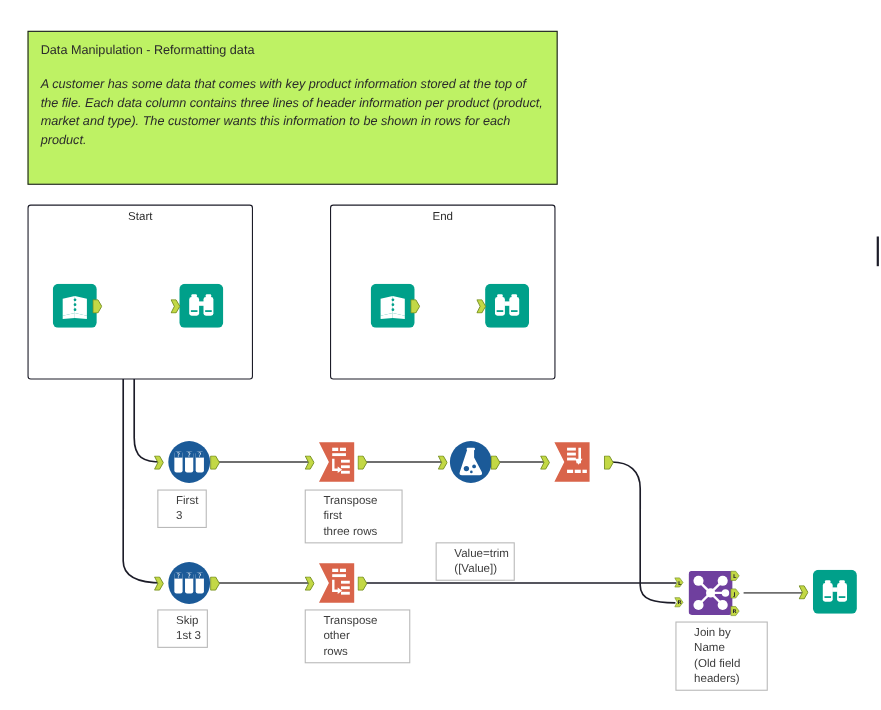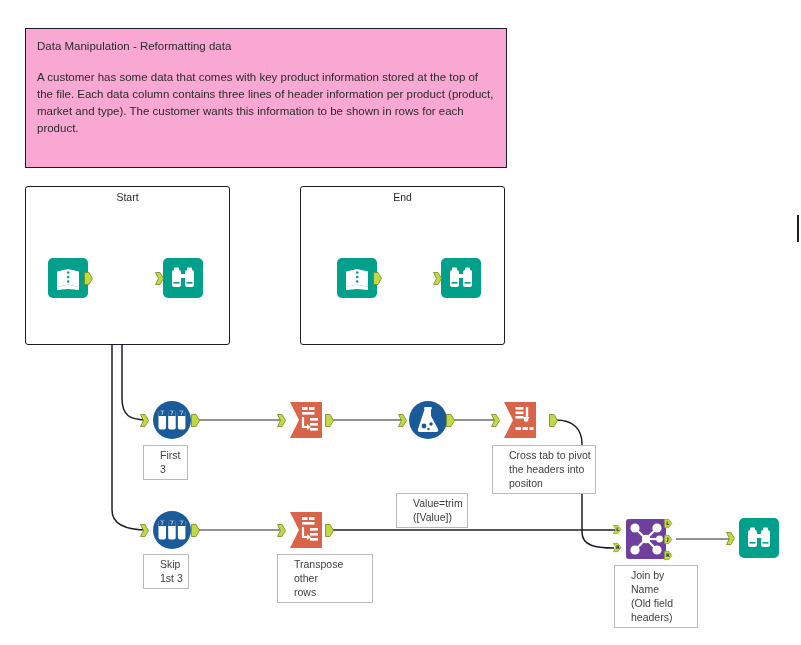--- a/index.html
+++ b/index.html
@@ -8,31 +8,32 @@
     background:#ffffff;
     font-family:"Liberation Sans", sans-serif;
     overflow:hidden;
   }
   #canvas{position:relative;width:801px;height:645px;background:#fff;}
 
   
   .comment-box{
     position:absolute;
     border:1px solid #1c1c28;
-    background:#f9a8d4;
+    background:#bef264;
     box-sizing:border-box;
     padding:10px 11px;
   }
   .comment-title{
     font-size:11.5px;color:#2b2b2b;line-height:15px;
     margin-bottom:15px;
   }
   .comment-body{
     font-size:11.5px;color:#2b2b2b;line-height:17px;
     white-space:pre-line;
+    font-style:italic;
   }
 
   
   .container-box{
     position:absolute;
     border:1px solid #1c1c28;
     border-radius:3px;
     background:#fff;
     box-sizing:border-box;
   }
@@ -227,20 +228,22 @@
       <rect x="22" y="28" width="8" height="2.6" fill="#ffffff"></rect>
       <path d="M15 17 L15 27 L20.5 27" stroke="#ffffff" stroke-width="2.2" fill="none"></path>
       <path d="M19 24 L23 27 L19 30 Z" fill="#ffffff"></path>
     </svg>
   </div>
   <div class="anchor" style="left:325px;top:414px;">
     <svg viewBox="0 0 9 13">
         <path d="M0.5 0.5 L5 0.5 L8.5 6.5 L5 12.5 L0.5 12.5 Z" fill="#c3d845" stroke="#6f8a1e" stroke-width="0.8"></path>
       </svg>
   </div>
+  <div class="tool-label" style="left:277px;top:445px;width:89px;">Transpose first
+three rows</div>
 
   <div class="anchor" style="left:398px;top:414px;">
     <svg viewBox="0 0 9 13">
         <path d="M0.5 0.5 L5 0.5 L8.5 6.5 L5 12.5 L0.5 12.5 L3.5 6.5 Z" fill="#c3d845" stroke="#6f8a1e" stroke-width="0.8"></path>
       </svg>
   </div>
   <div class="tool" style="left:408px;top:400px;">
     <svg viewBox="0 0 40 40">
       <circle cx="20" cy="20" r="19" fill="#1b5a98"></circle>
       <path d="M17 8 L23 8 L23 16 L30 29 Q31 32 28 32 L12 32 Q9 32 10 29 Z" fill="#ffffff"></path>
@@ -274,23 +277,20 @@
       <rect x="13.5" y="27" width="5.5" height="3" fill="#ffffff"></rect>
       <rect x="20.5" y="27" width="5.5" height="3" fill="#ffffff"></rect>
       <rect x="27.5" y="27" width="4" height="3" fill="#ffffff"></rect>
     </svg>
   </div>
   <div class="anchor" style="left:549px;top:414px;">
     <svg viewBox="0 0 9 13">
         <path d="M0.5 0.5 L5 0.5 L8.5 6.5 L5 12.5 L0.5 12.5 Z" fill="#c3d845" stroke="#6f8a1e" stroke-width="0.8"></path>
       </svg>
   </div>
-  <div class="tool-label" style="left:492px;top:445px;width:104px;">Cross tab to pivot
-the headers into
-positon</div>
 
   <div class="anchor" style="left:140px;top:524px;">
     <svg viewBox="0 0 9 13">
         <path d="M0.5 0.5 L5 0.5 L8.5 6.5 L5 12.5 L0.5 12.5 L3.5 6.5 Z" fill="#c3d845" stroke="#6f8a1e" stroke-width="0.8"></path>
       </svg>
   </div>
   <div class="tool" style="left:152px;top:510px;">
     <svg viewBox="0 0 40 40">
       <circle cx="20" cy="20" r="19" fill="#1b5a98"></circle>
       <rect x="6.5" y="10.5" width="7.5" height="19" rx="2" fill="#ffffff"></rect>

